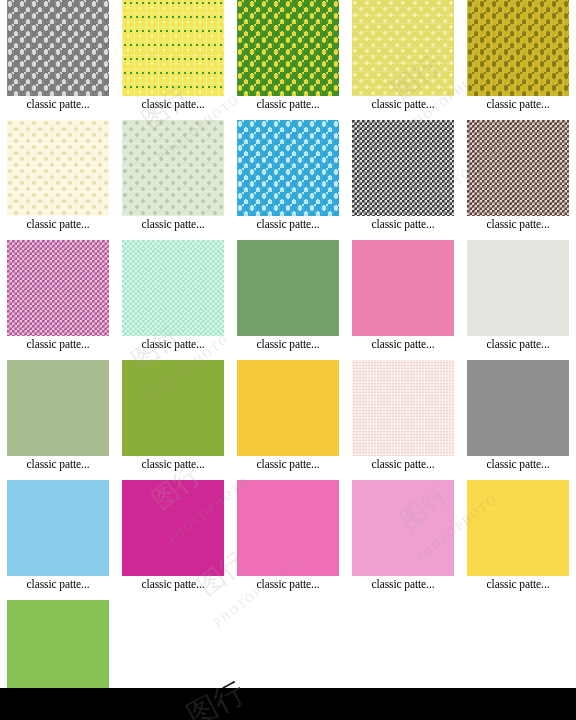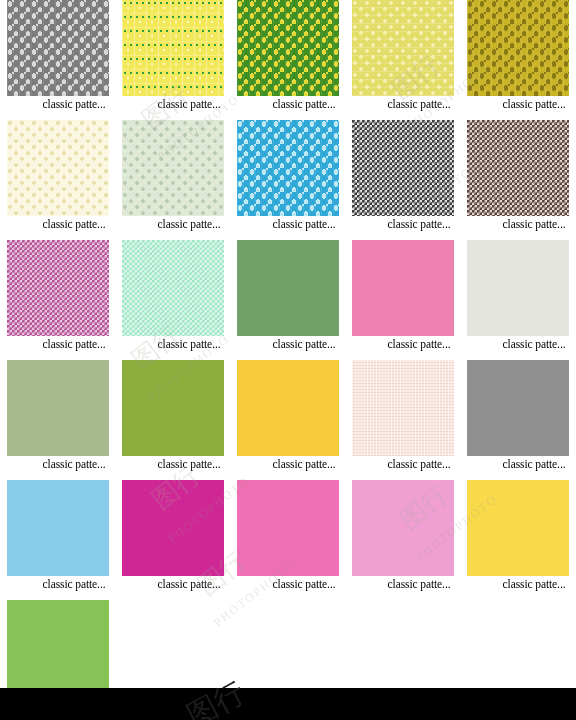--- a/index.html
+++ b/index.html
@@ -37,21 +37,21 @@
     width: 102px;
     height: 96px;
     display: block;
     position: relative;
     overflow: hidden;
     background-repeat: repeat;
   }
 
   .caption {
     position: absolute;
-    left: 16px;
+    left: 0;
     top: 98px;
     width: 102px;
     text-align: center;
     font-family: "Liberation Serif", serif;
     font-size: 11.5px;
     line-height: 13px;
     color: #000000;
     white-space: nowrap;
     letter-spacing: -0.1px;
   }

